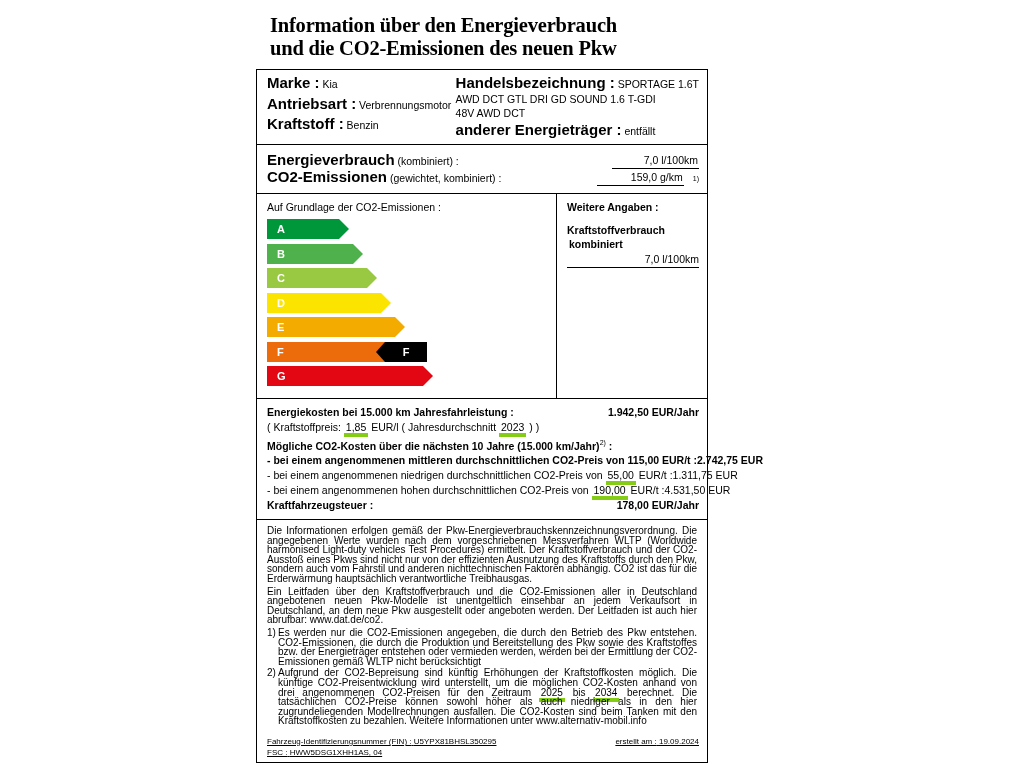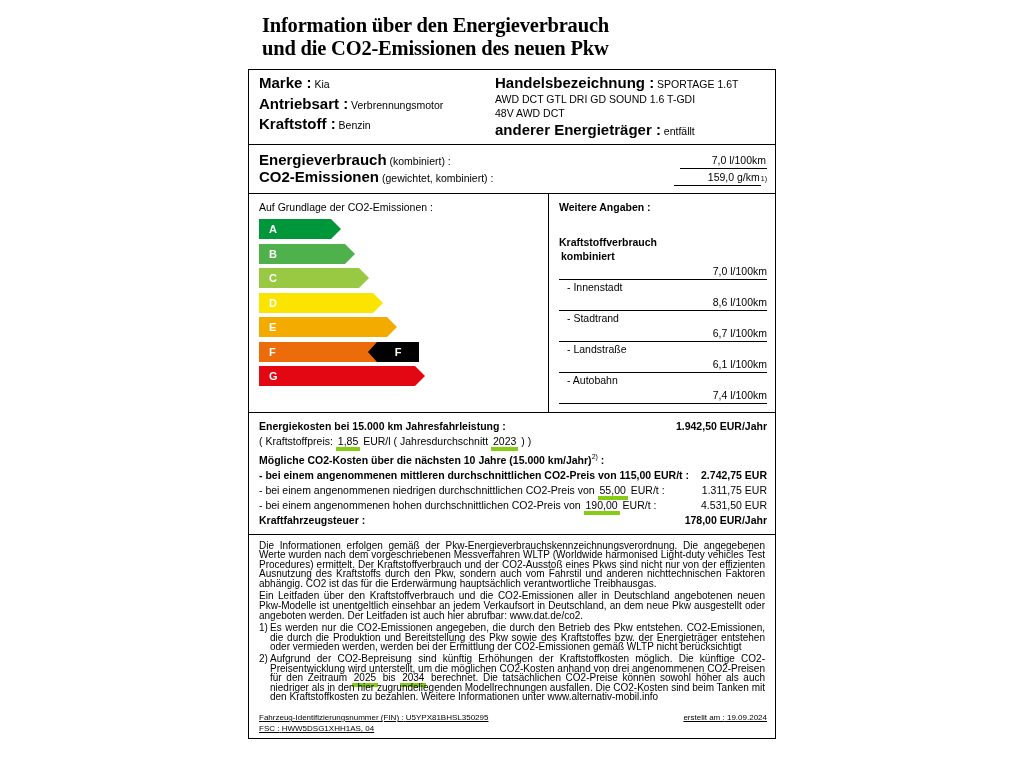--- a/index.html
+++ b/index.html
@@ -5,22 +5,22 @@
   html,body{margin:0;padding:0;}
   body{
     width:1024px;height:768px;
     background:#ffffff;
     font-family:"Liberation Sans", sans-serif;
     color:#000;
     overflow:hidden;
   }
   .page{
     position:absolute;
-    left:248px; top:8px;
-    width:528px;
+    left:256px; top:8px;
+    width:452px;
     height:752px;
   }
   .title{
     font-family:"Liberation Serif", serif;
     font-weight:bold;
     font-size:20.5px;
     line-height:23px;
     letter-spacing:-0.2px;
     margin:6px 0 9px 14px;
   }
@@ -96,21 +96,21 @@
   }
   .marker:before{
     content:"";
     position:absolute;left:-9px;top:0;
     width:0;height:0;
     border-top:10px solid transparent;
     border-bottom:10px solid transparent;
     border-right:9px solid #000;
   }
 
-  .wa-title{font-size:10.5px;font-weight:bold;margin-bottom:23px;}
+  .wa-title{font-size:10.5px;font-weight:bold;margin-bottom:11px;}
   .wa-sub{font-size:10.5px;font-weight:bold;line-height:13px;}
   .wa-line{
     display:flex;justify-content:space-between;
     font-size:10.5px;line-height:15px;flex-direction:column;
   }
   .wa-line .k{padding-left:2px;}
   .wa-line .v{
     border-bottom:1px solid #000;
     min-width:78px;text-align:right;
   }
@@ -169,21 +169,21 @@
     </div>
   </div>
 
   <div class="sec" style="padding-top:7px;padding-bottom:7px;">
     <div class="cons-line">
       <div><span class="lbl">Energieverbrauch</span> <span class="val">(kombiniert)  :</span></div>
       <div class="cons-val">7,0 l/100km</div>
     </div>
     <div class="cons-line">
       <div><span class="lbl">CO2-Emissionen</span> <span class="val">(gewichtet, kombiniert)  :</span></div>
-      <div style="display:flex;align-items:flex-end;">
+      <div style="display:flex;align-items:flex-end;gap:9px;">
         <div class="cons-val">159,0 g/km</div>
         <span class="sup">1)</span>
       </div>
     </div>
   </div>
 
   <div class="sec" style="padding:0;">
     <div class="co2wrap">
       <div class="co2left">
         <div class="co2-sub">Auf Grundlage der CO2-Emissionen  :</div>
@@ -226,38 +226,20 @@
             </div>
           </div>
       </div>
       <div class="co2right">
         <div class="wa-title">Weitere Angaben  :</div>
         <div class="wa-sub">Kraftstoffverbrauch</div>
         <div class="wa-line">
           <div class="k b">kombiniert</div>
           <div class="v">7,0 l/100km</div>
         </div>
-        <div id="wa-rows">
-            <div class="wa-line sub">
-              <div class="k">-  Innenstadt</div>
-              <div class="v">8,6 l/100km</div>
-            </div>
-            <div class="wa-line sub">
-              <div class="k">-  Stadtrand</div>
-              <div class="v">6,7 l/100km</div>
-            </div>
-            <div class="wa-line sub">
-              <div class="k">-  Landstraße</div>
-              <div class="v">6,1 l/100km</div>
-            </div>
-            <div class="wa-line sub">
-              <div class="k">-  Autobahn</div>
-              <div class="v">7,4 l/100km</div>
-            </div>
-          </div>
       </div>
     </div>
   </div>
 
   <div class="sec" style="padding-top:6px;padding-bottom:6px;">
     <div class="cost-line">
       <div class="b">Energiekosten bei 15.000 km Jahresfahrleistung  :</div>
       <div class="v b">1.942,50 EUR/Jahr</div>
     </div>
     <div class="cost-line">

